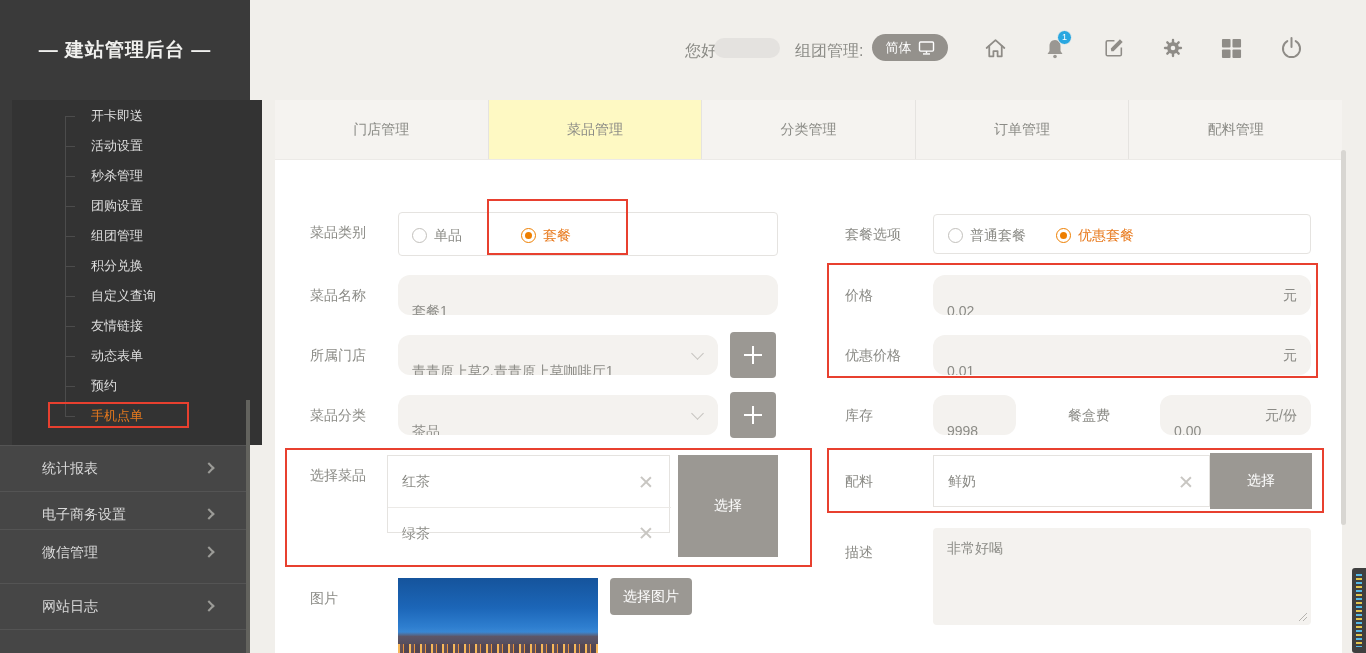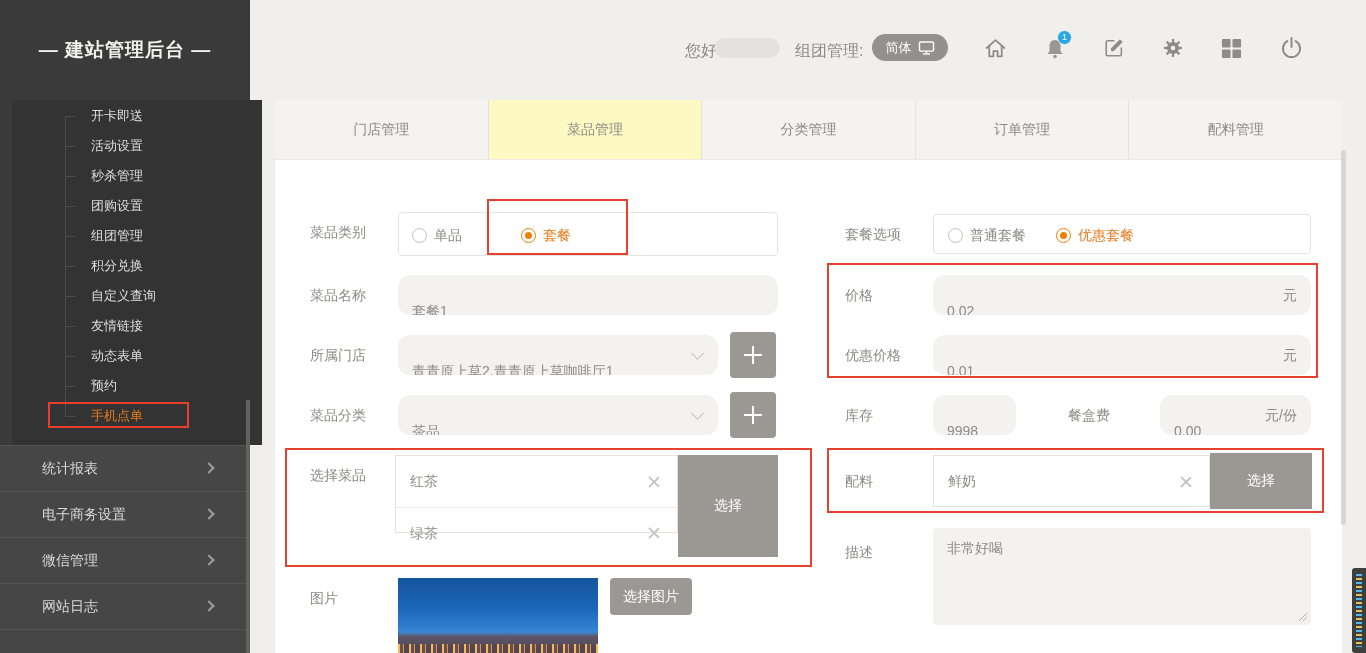--- a/index.html
+++ b/index.html
@@ -92,21 +92,21 @@
       <div class="smi" style="top:211px"><span class="tick"></span><span class="t">友情链接</span></div>
       <div class="smi" style="top:241px"><span class="tick"></span><span class="t">动态表单</span></div>
       <div class="smi" style="top:271px"><span class="tick"></span><span class="t">预约</span></div>
       <div class="smi active" style="top:301px"><span class="tick"></span><span class="t">手机点单</span></div>
       <div class="mi-box"></div>
     </nav>
 
     <div class="sections">
       <div class="sec" style="top:0"><span class="label">统计报表</span><span class="chev"></span></div>
       <div class="sec" style="top:46px"><span class="label">电子商务设置</span><span class="chev"></span></div>
-      <div class="sec" style="top:92px"><span class="label">微信管理</span><span class="chev"></span></div>
+      <div class="sec" style="top:84px"><span class="label">微信管理</span><span class="chev"></span></div>
       <div class="sec" style="top:138px"><span class="label">网站日志</span><span class="chev"></span></div>
       <div class="sec" style="top:184px;height:24px"></div>
     </div>
     <div class="sb-scroll"></div>
   </aside>
 
   <span class="htext" style="left:685px;top:41px">您好</span>
   <span class="redacted"></span>
   <span class="htext" style="left:795px;top:41px">组团管理:</span>
 
@@ -194,21 +194,21 @@
       </div>
 
     <span class="flabel" style="left:35px;top:295px">菜品分类</span>
     <div class="ginput" style="left:123px;top:295px;width:320px;height:40px">茶品</div>
     <span class="chev-down" style="left:418px;top:309px"></span>
     <div class="gbtn" style="left:455px;top:292px;width:46px;height:46px">
         <span class="plus"></span>
       </div>
 
     <span class="flabel" style="left:35px;top:355px">选择菜品</span>
-    <div class="wbox" style="left:120px;top:355px;width:283px;height:78px;border-radius:0">
+    <div class="wbox" style="left:112px;top:355px;width:283px;height:78px;border-radius:0">
       <div class="list-item" style="top:0">红茶</div>
       <div class="list-item" style="top:51px">绿茶</div>
       <span class="x-icon" style="right:16px;top:19px"></span>
       <span class="x-icon" style="right:16px;top:70px"></span>
     </div>
     <div class="gbtn" style="left:403px;top:355px;width:100px;height:102px;border-radius:0">选择</div>
 
     <span class="flabel" style="left:35px;top:478px">图片</span>
     <div class="thumb"></div>
     <div class="gbtn" style="left:335px;top:478px;width:82px;height:37px">选择图片</div>

